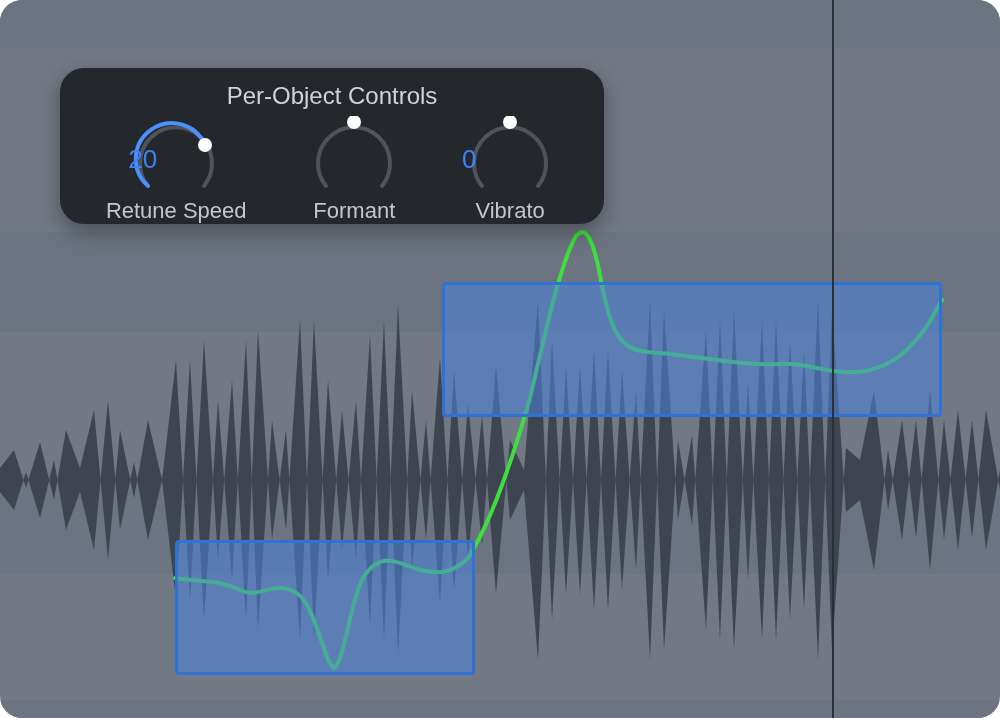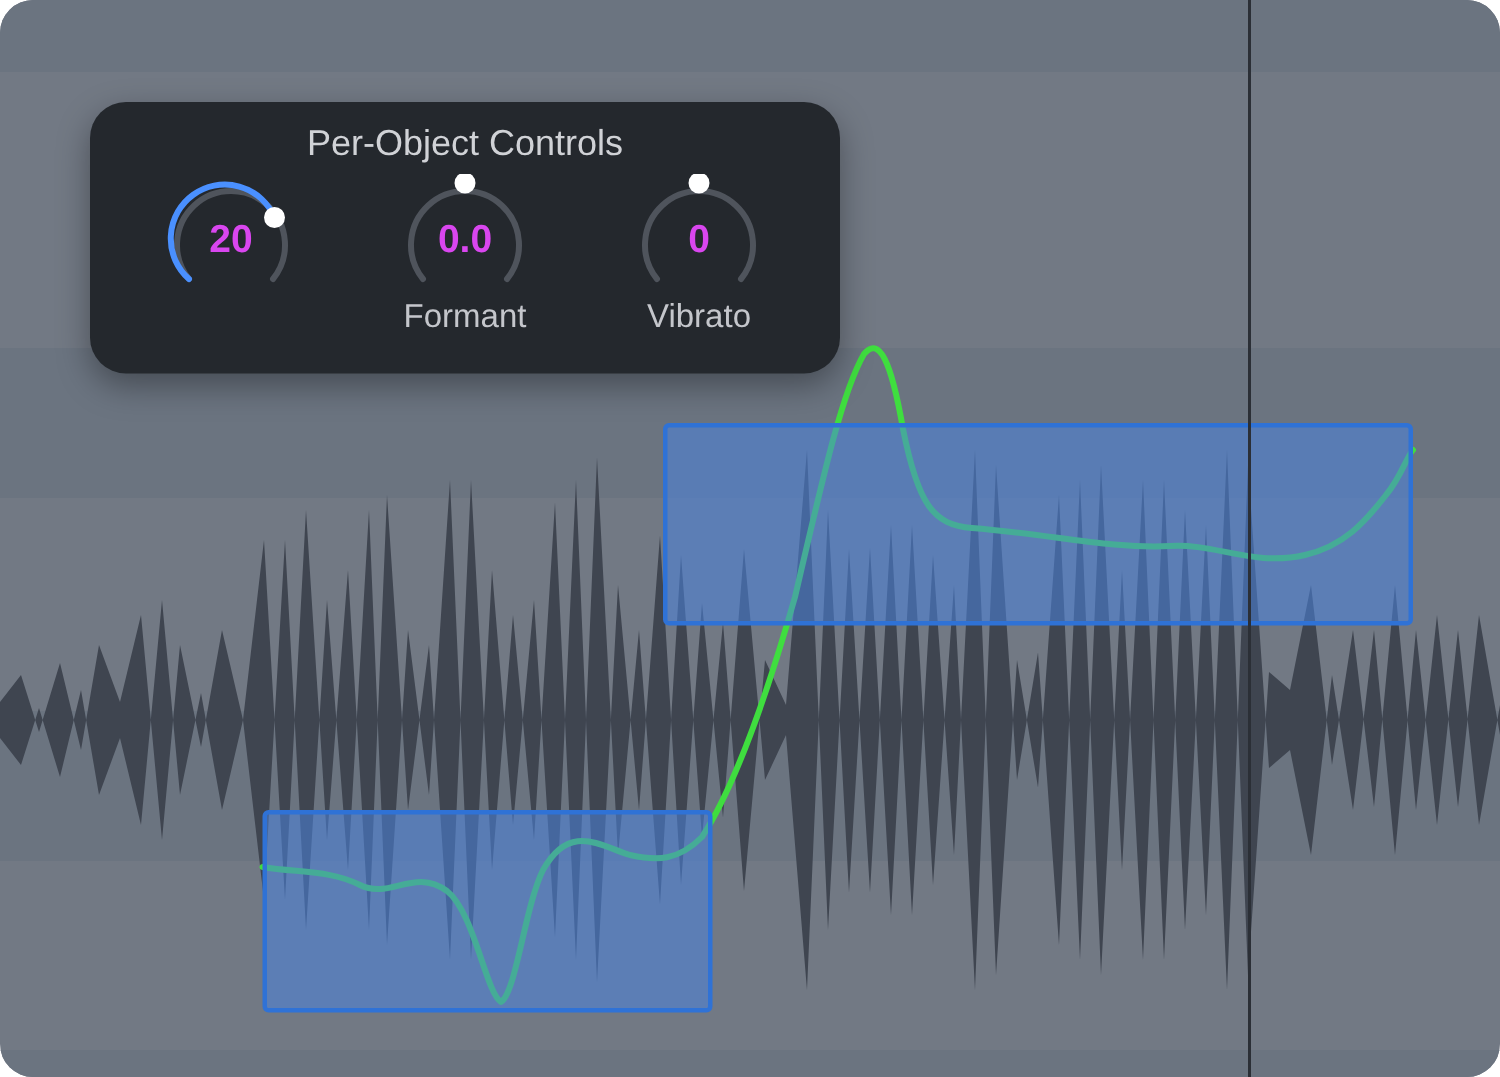--- a/index.html
+++ b/index.html
@@ -55,24 +55,24 @@
     top: 0;
     bottom: 0;
     width: 2px;
     background: #2b2f36;
   }
   
   .panel {
     position: absolute;
     top: 68px;
     left: 60px;
-    width: 500px;
+    width: 544px;
     background: #24282d;
     border-radius: 24px;
-    padding: 14px 20px 25px 20px;
+    padding: 14px 20px 0 20px;
     box-sizing: border-box;
     color: #b9bcc2;
     box-shadow: 0 8px 22px rgba(0,0,0,0.35);
   }
   .panel-title {
     text-align: center;
     font-size: 24px;
     color: #d0d2d6;
     margin-bottom: 6px;
     font-weight: 400;
@@ -111,24 +111,23 @@
     stroke-linecap: round;
   }
   .knob-thumb {
     fill: #fff;
     stroke: none;
   }
   .knob-value {
     position: absolute;
     left: 0; right: 0;
     top: 28px;
-    text-align: center;
     font-size: 26px;
-    font-weight: 700;
-    color: #d946ef;
+    font-weight: 400;
+    color: #3b82f6;
   }
   .knob-label {
     font-size: 22px;
     color: #c4c6cb;
     margin-top: 2px;
     white-space: nowrap;
   }
 </style>
 </head>
 <body>
@@ -195,29 +194,29 @@
 
       <div class="knob-unit">
         <div class="knob-wrap">
           <svg viewBox="0 0 96 80">
             <path class="knob-track" d="M20,70 A36 36 0 1 1 76,70"></path>
             <path class="knob-fill" d="M20,70 A36 36 0 1 1 77,29"></path>
             <circle class="knob-thumb" cx="77" cy="29" r="7"></circle>
           </svg>
           <div class="knob-value">20</div>
         </div>
+        <div class="knob-label">Retune Speed</div>
       </div>
 
       <div class="knob-unit">
         <div class="knob-wrap">
           <svg viewBox="0 0 96 80">
             <path class="knob-track" d="M20,70 A36 36 0 1 1 76,70"></path>
             <circle class="knob-thumb" cx="48" cy="6" r="7"></circle>
           </svg>
-          <div class="knob-value">0.0</div>
         </div>
         <div class="knob-label">Formant</div>
       </div>
 
       <div class="knob-unit">
         <div class="knob-wrap">
           <svg viewBox="0 0 96 80">
             <path class="knob-track" d="M20,70 A36 36 0 1 1 76,70"></path>
             <circle class="knob-thumb" cx="48" cy="6" r="7"></circle>
           </svg>

